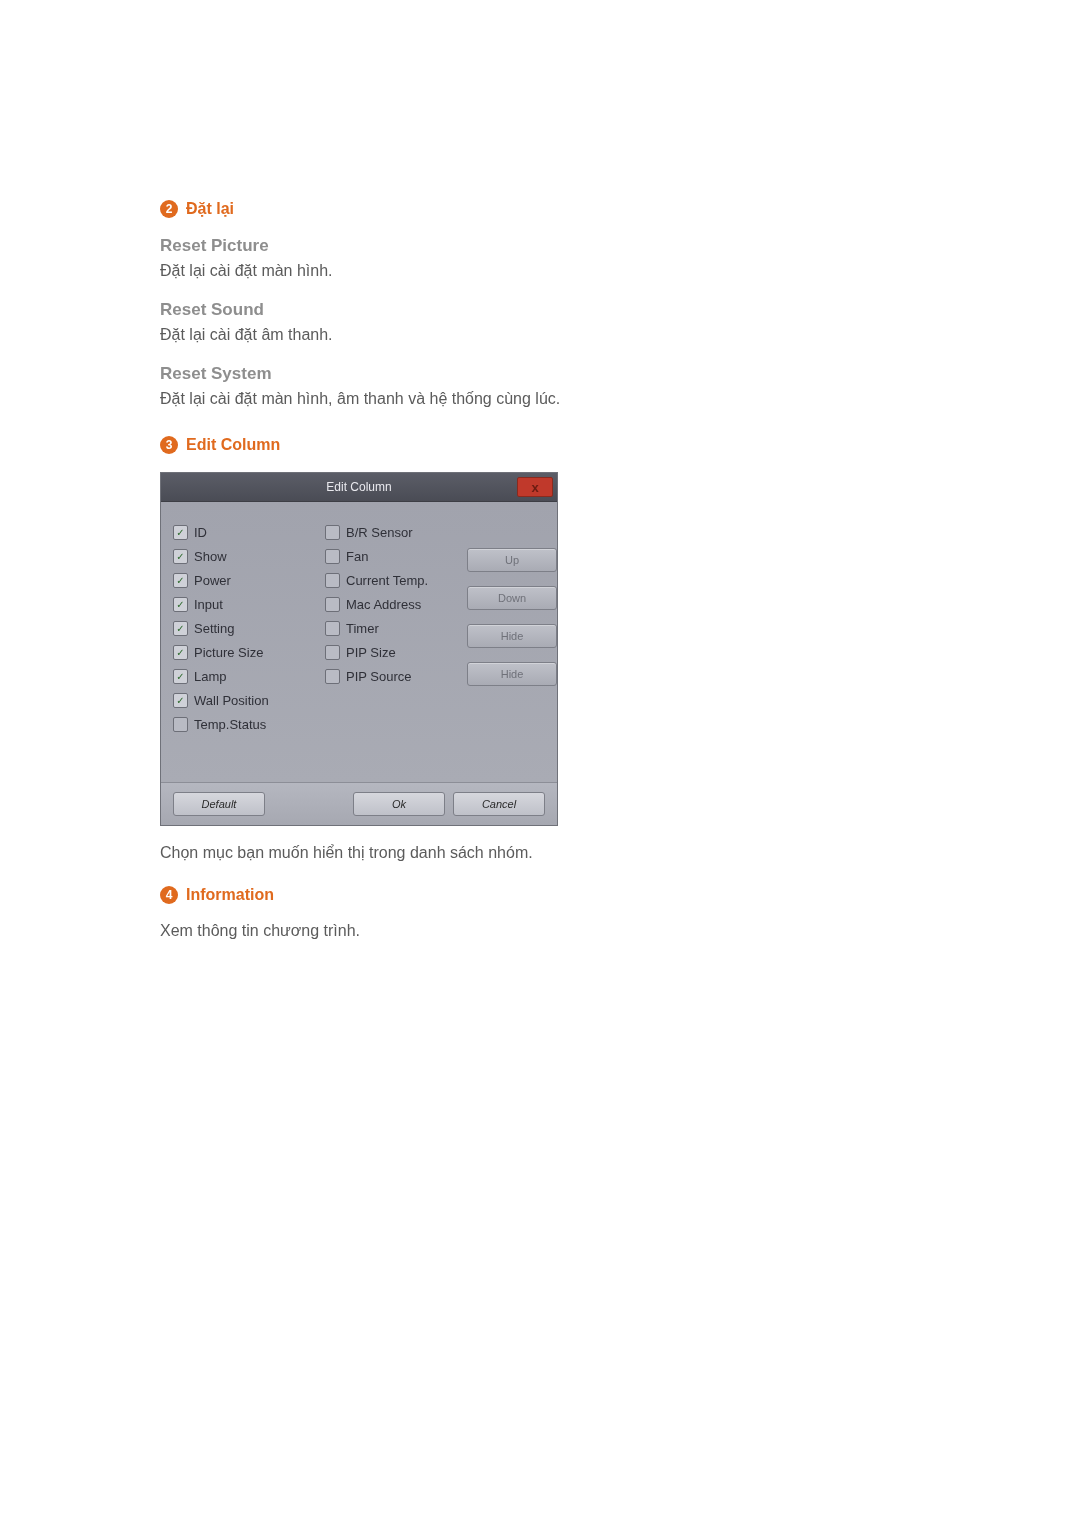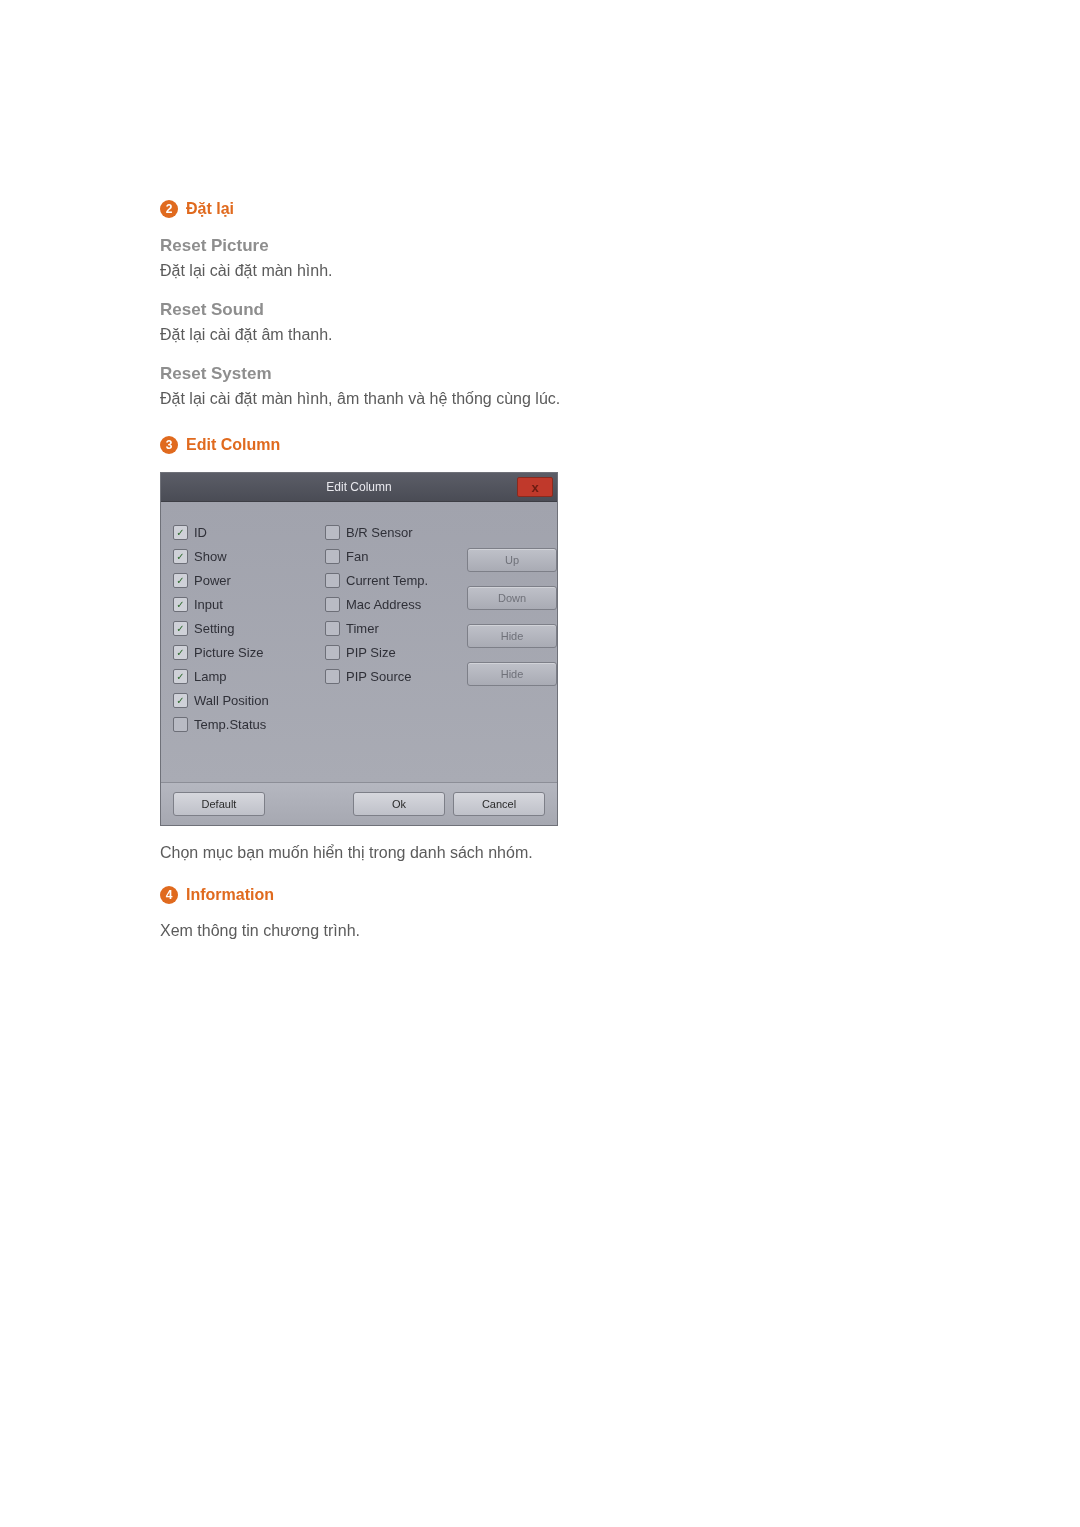--- a/index.html
+++ b/index.html
@@ -149,20 +149,21 @@
     box-shadow: inset 0 1px 0 rgba(255,255,255,.3);
   }
   .dlg-footer {
     height: 42px;
     background: linear-gradient(#b5b7c0, #a6a8b1);
     border-top: 1px solid #8c8e97;
     display: flex;
     align-items: center;
     padding: 0 12px;
     gap: 8px;
+    font-style: italic;
   }
   .dlg-footer .spacer { flex: 1; }
   .foot-btn {
     height: 22px;
     min-width: 70px;
     padding: 0 10px;
     background: linear-gradient(#d6d7dd, #bfc1c9);
     border: 1px solid #7d7f88;
     border-radius: 3px;
     color: #2b2b2b;

